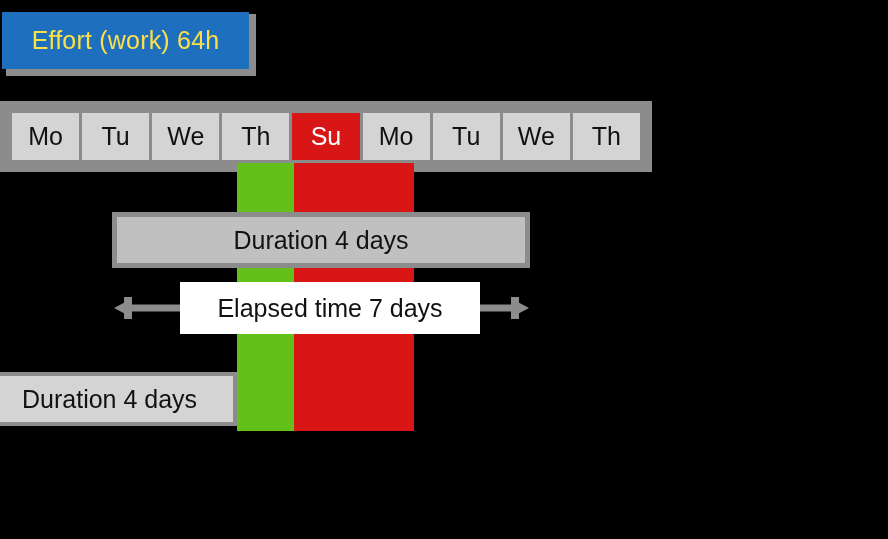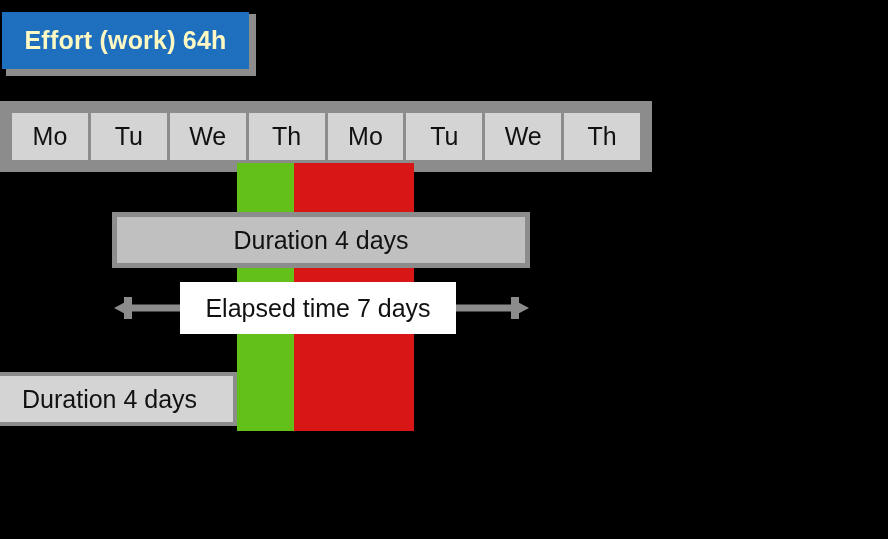--- a/index.html
+++ b/index.html
@@ -30,23 +30,23 @@
     left: 2px;
     top: 12px;
     width: 247px;
     height: 57px;
     background: #1f6fbf;
     display: flex;
     align-items: center;
     justify-content: center;
   }
   #effort-label {
-    color: #fef9c3;
-    font-size: 25px;
-    font-weight: 700;
+    color: #fde047;
+    font-size: 25px;
+    font-weight: 400;
     letter-spacing: 0.2px;
     white-space: nowrap;
   }
 
   
   #calendar-strip {
     position: absolute;
     left: 0px;
     top: 101px;
     width: 652px;
@@ -126,21 +126,21 @@
     left: 114px;
     top: 297px;
     width: 415px;
     height: 22px;
   }
   
   #elapsed-label-box {
     position: absolute;
     left: 180px;
     top: 282px;
-    width: 276px;
+    width: 300px;
     height: 52px;
     background: #ffffff;
     display: flex;
     align-items: center;
     justify-content: center;
   }
   #elapsed-label {
     font-size: 25px;
     color: #111111;
     white-space: nowrap;
@@ -187,20 +187,23 @@
         <span>Mo</span>
       </div>
       <div class="day-cell day-weekday">
         <span>Tu</span>
       </div>
       <div class="day-cell day-weekday">
         <span>We</span>
       </div>
       <div class="day-cell day-weekday">
         <span>Th</span>
+      </div>
+      <div class="day-cell day-red">
+        <span>Su</span>
       </div>
       <div class="day-cell day-weekday">
         <span>Mo</span>
       </div>
       <div class="day-cell day-weekday">
         <span>Tu</span>
       </div>
       <div class="day-cell day-weekday">
         <span>We</span>
       </div>

